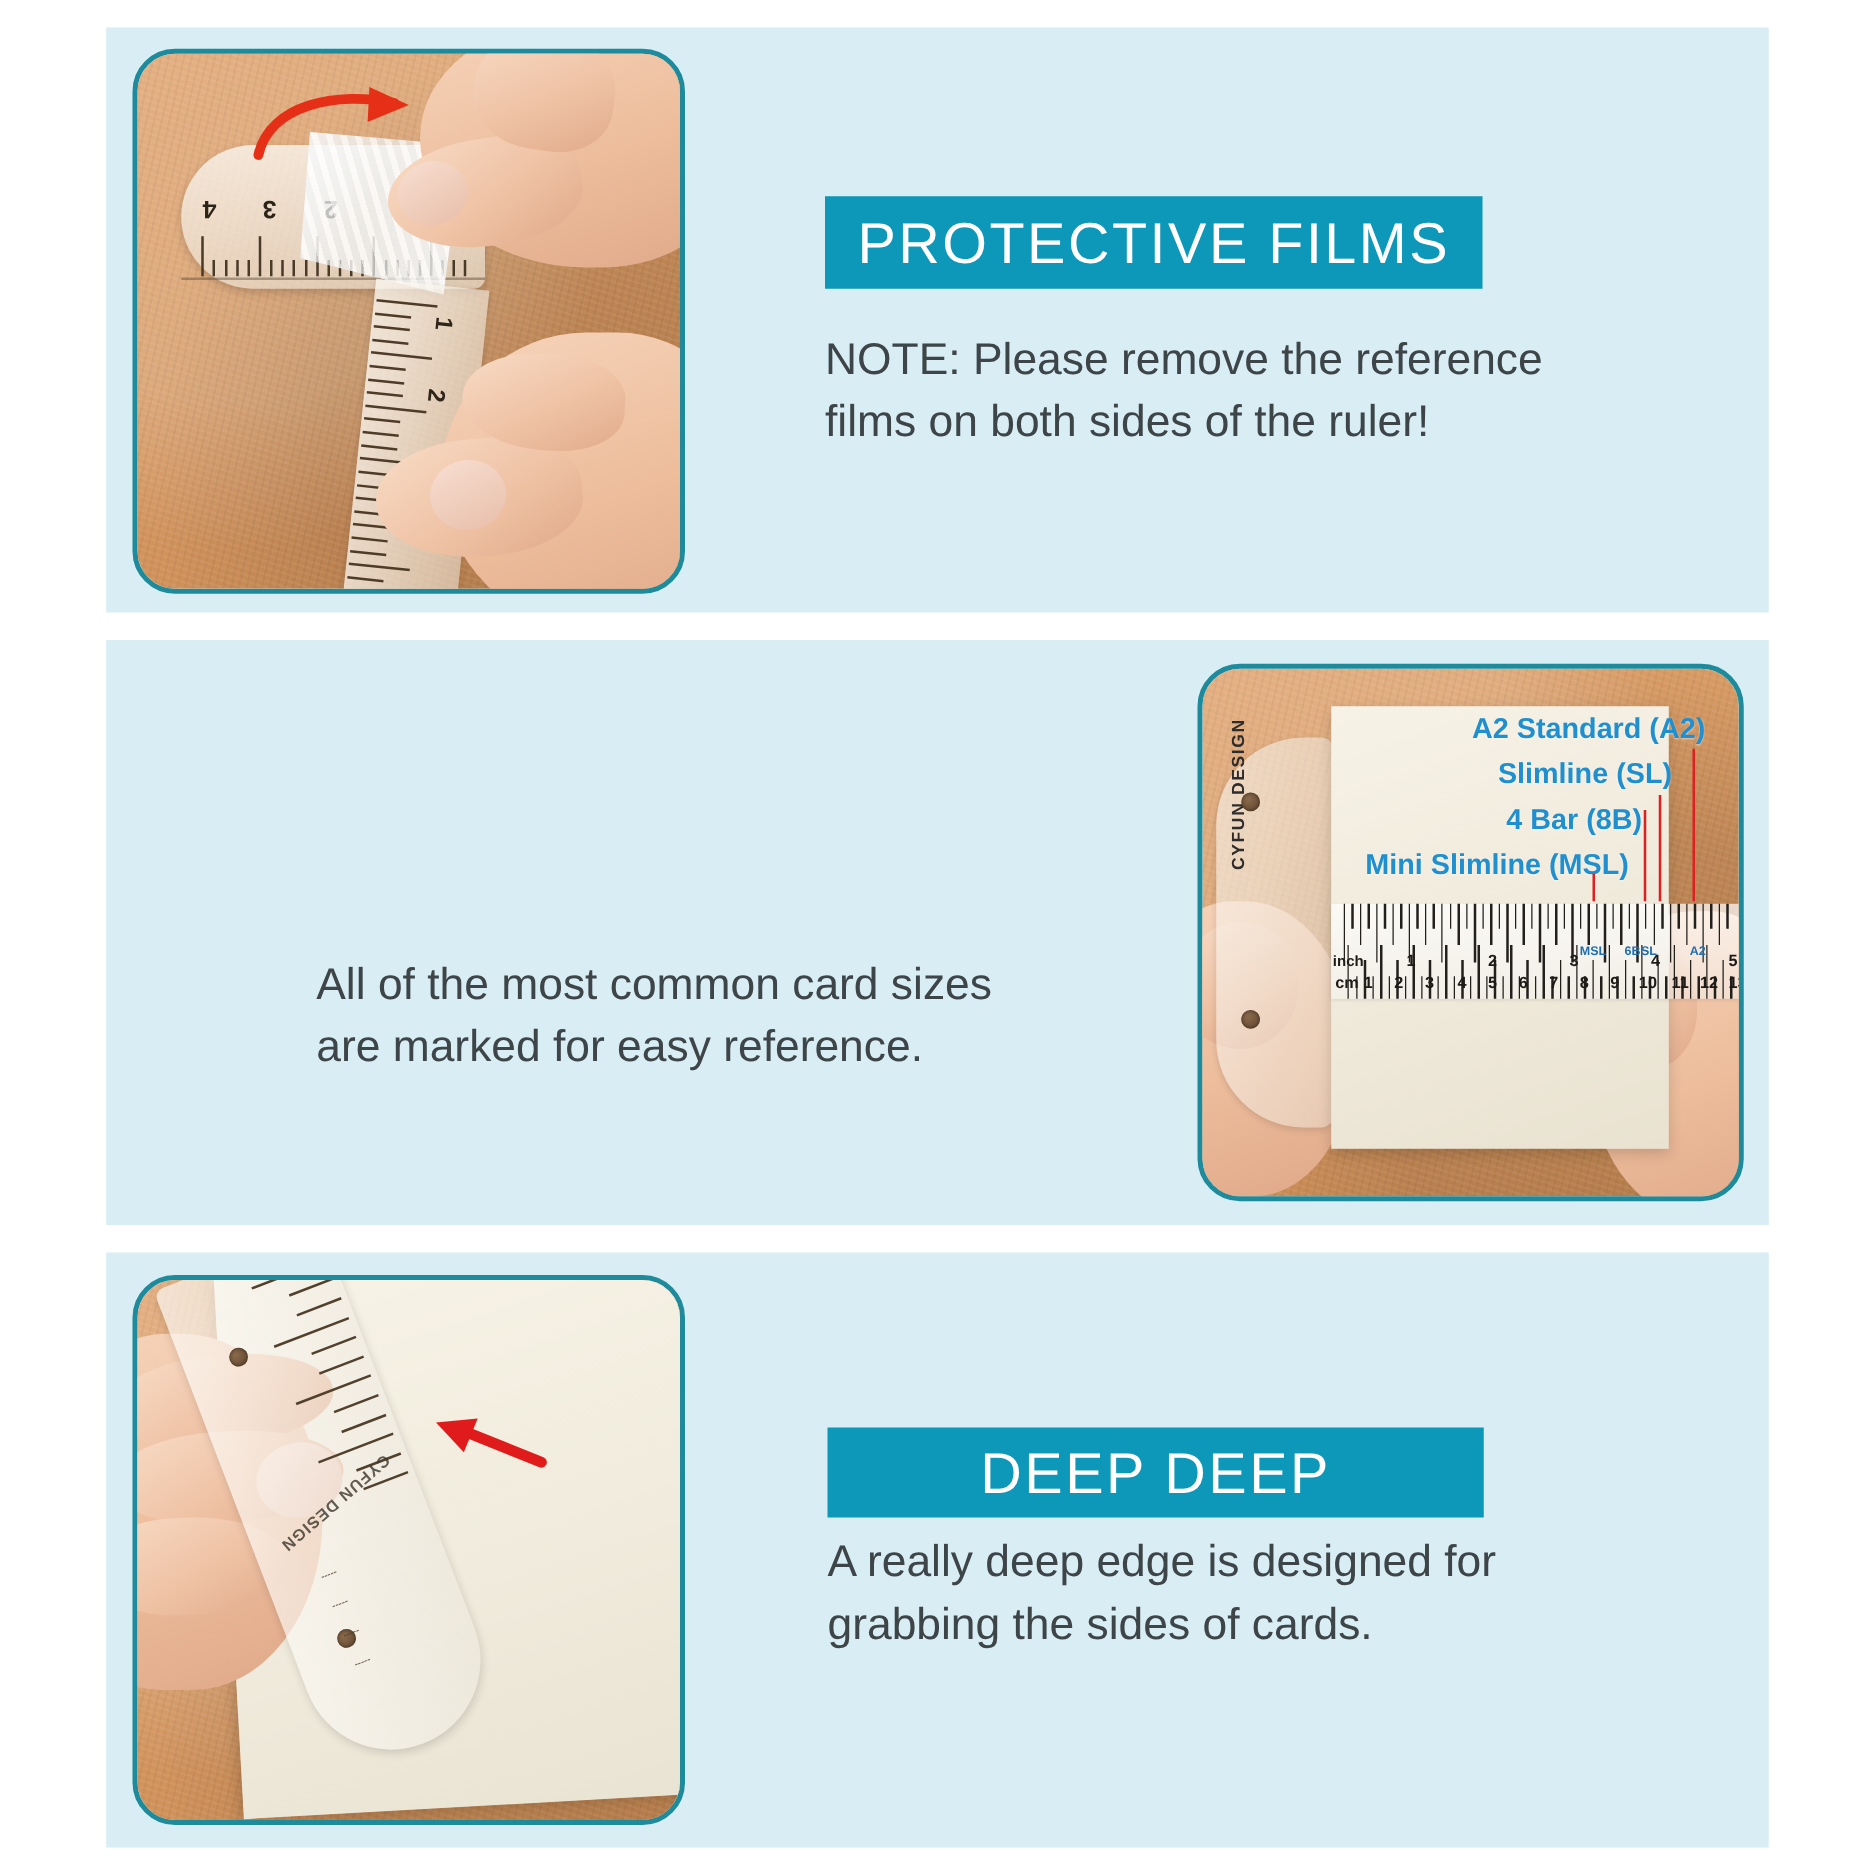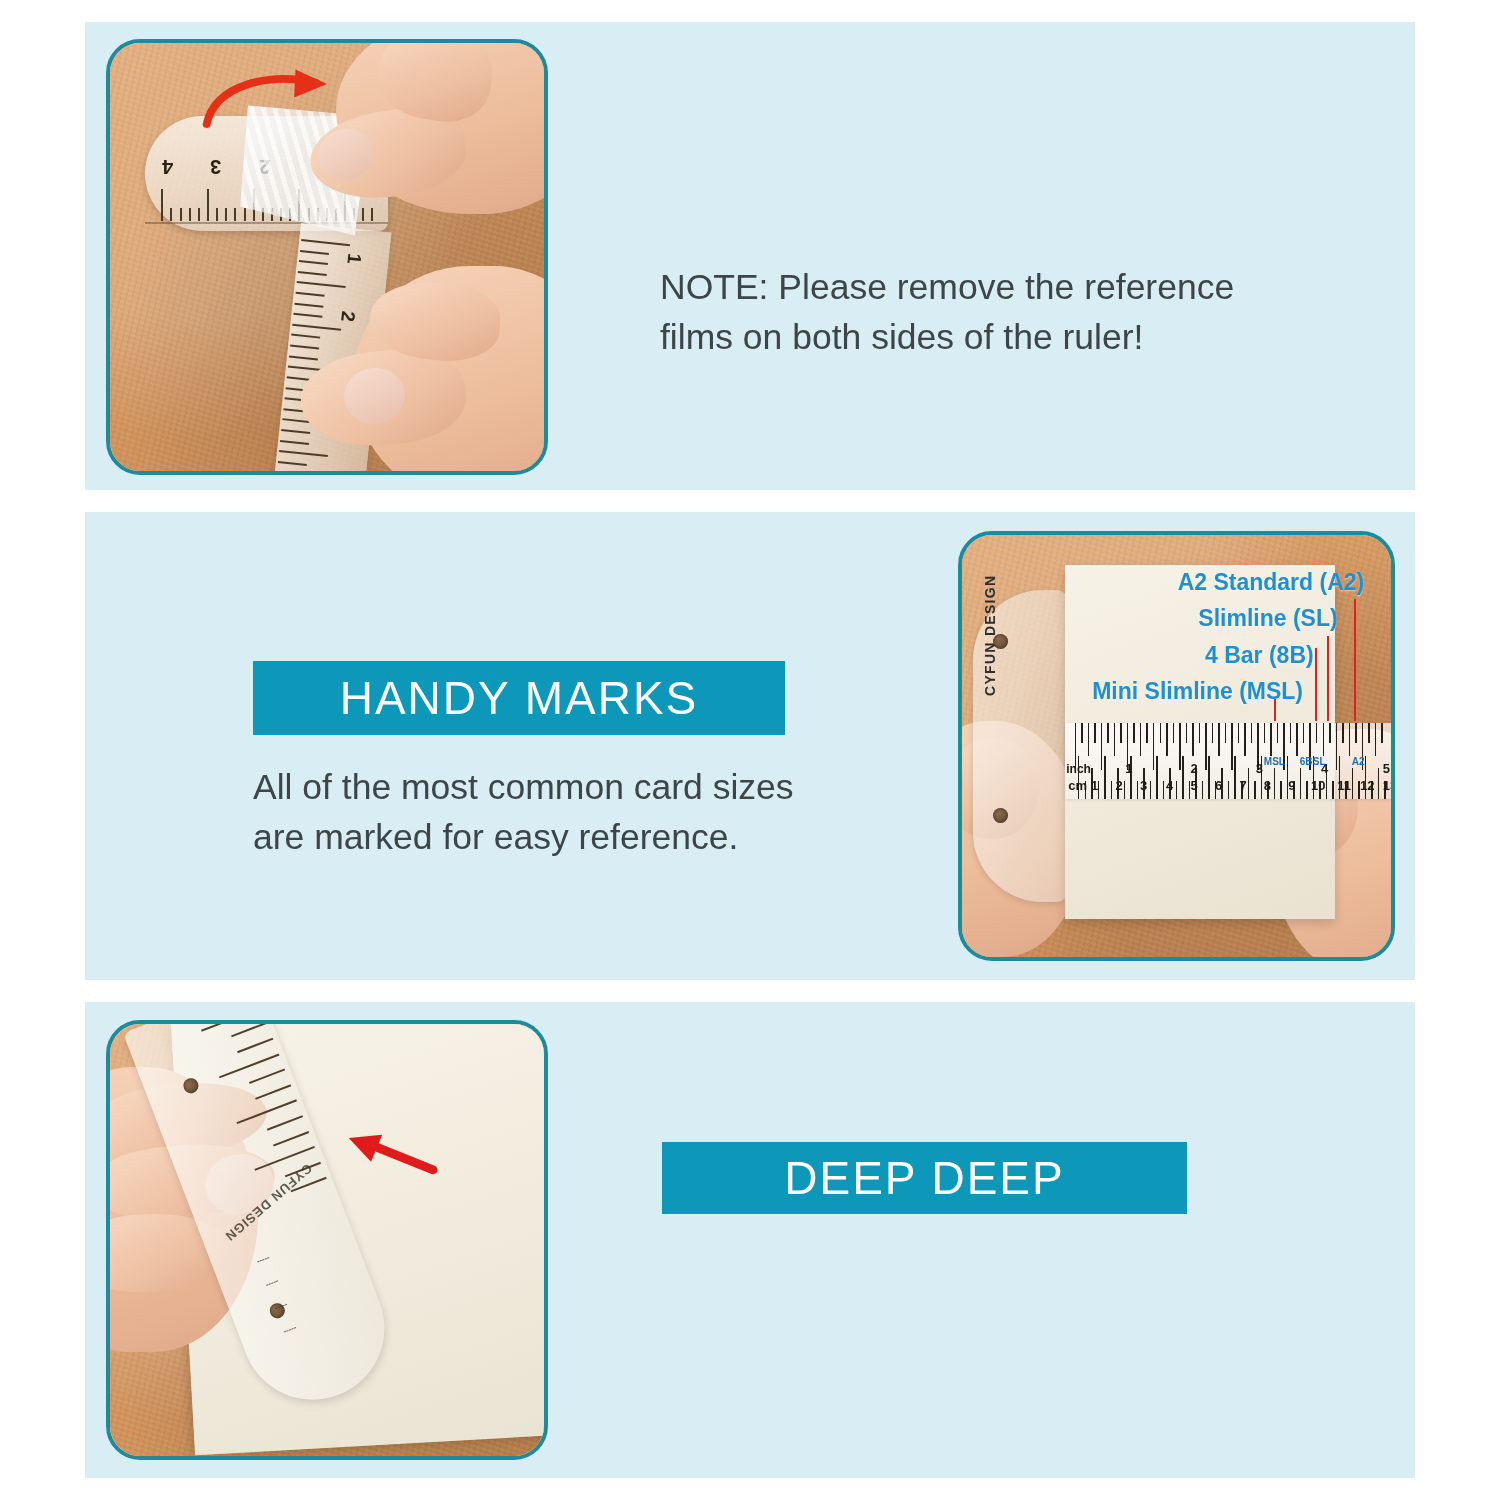--- a/index.html
+++ b/index.html
@@ -284,29 +284,29 @@
       <div class="finger" style="left:46%;top:16%;width:36%;height:20%;border-radius:48% 40% 44% 52%;transform:rotate(-9deg);"></div>
       <div class="nail" style="left:48%;top:20%;width:13%;height:12%;border-radius:50%;transform:rotate(-14deg);"></div>
       <div class="finger" style="left:62%;top:-4%;width:26%;height:22%;border-radius:50% 46% 40% 44%;transform:rotate(8deg);"></div>
 
       <div class="hand" style="left:56%;top:52%;width:56%;height:56%;border-radius:48% 42% 40% 52%;"></div>
       <div class="finger" style="left:44%;top:72%;width:38%;height:22%;border-radius:46% 44% 44% 50%;transform:rotate(-5deg);"></div>
       <div class="nail" style="left:54%;top:76%;width:14%;height:13%;border-radius:50%;transform:rotate(-8deg);"></div>
       <div class="finger" style="left:60%;top:56%;width:30%;height:18%;border-radius:48% 42% 42% 50%;transform:rotate(4deg);"></div>
     </div>
 
+    <div class="ribbon" id="ribbon-1">
+      <span>PROTECTIVE FILMS</span>
+    </div>
     <div class="body-text" id="body-1">NOTE: Please remove the reference
 films on both sides of the ruler!</div>
   </section>
 
   <section class="panel" id="panel-2">
 
-    <div class="ribbon" id="ribbon-2">
-      <span>HANDY MARKS</span>
-    </div>
     <div class="body-text" id="body-2">All of the most common card sizes
 are marked for easy reference.</div>
 
     <div class="photo" id="photo-2">
       <div class="kraft"></div>
 
       <div class="hand" style="left:-12%;top:44%;width:40%;height:56%;border-radius:44% 50% 46% 40%;"></div>
       <div class="finger" style="left:-4%;top:48%;width:22%;height:24%;border-radius:48%;transform:rotate(12deg);"></div>
       <div class="hand" style="left:72%;top:46%;width:40%;height:58%;border-radius:48% 42% 42% 50%;"></div>
       <div class="finger" style="left:72%;top:50%;width:20%;height:26%;border-radius:48%;transform:rotate(-10deg);"></div>
@@ -498,15 +498,17 @@
 
       <svg class="p3-arrow" viewBox="0 0 120 60">
         <path d="M112,50 L30,17" fill="none" stroke="#e01b1b" stroke-width="11" stroke-linecap="round"></path>
         <path d="M6,10 L48,6 L34,40 Z" fill="#e01b1b"></path>
       </svg>
     </div>
 
     <div class="ribbon" id="ribbon-3">
       <span>DEEP DEEP</span>
     </div>
+    <div class="body-text" id="body-3">A really deep edge is designed for
+grabbing the sides of cards.</div>
   </section>
 
 </div>
 
 </body></html>

